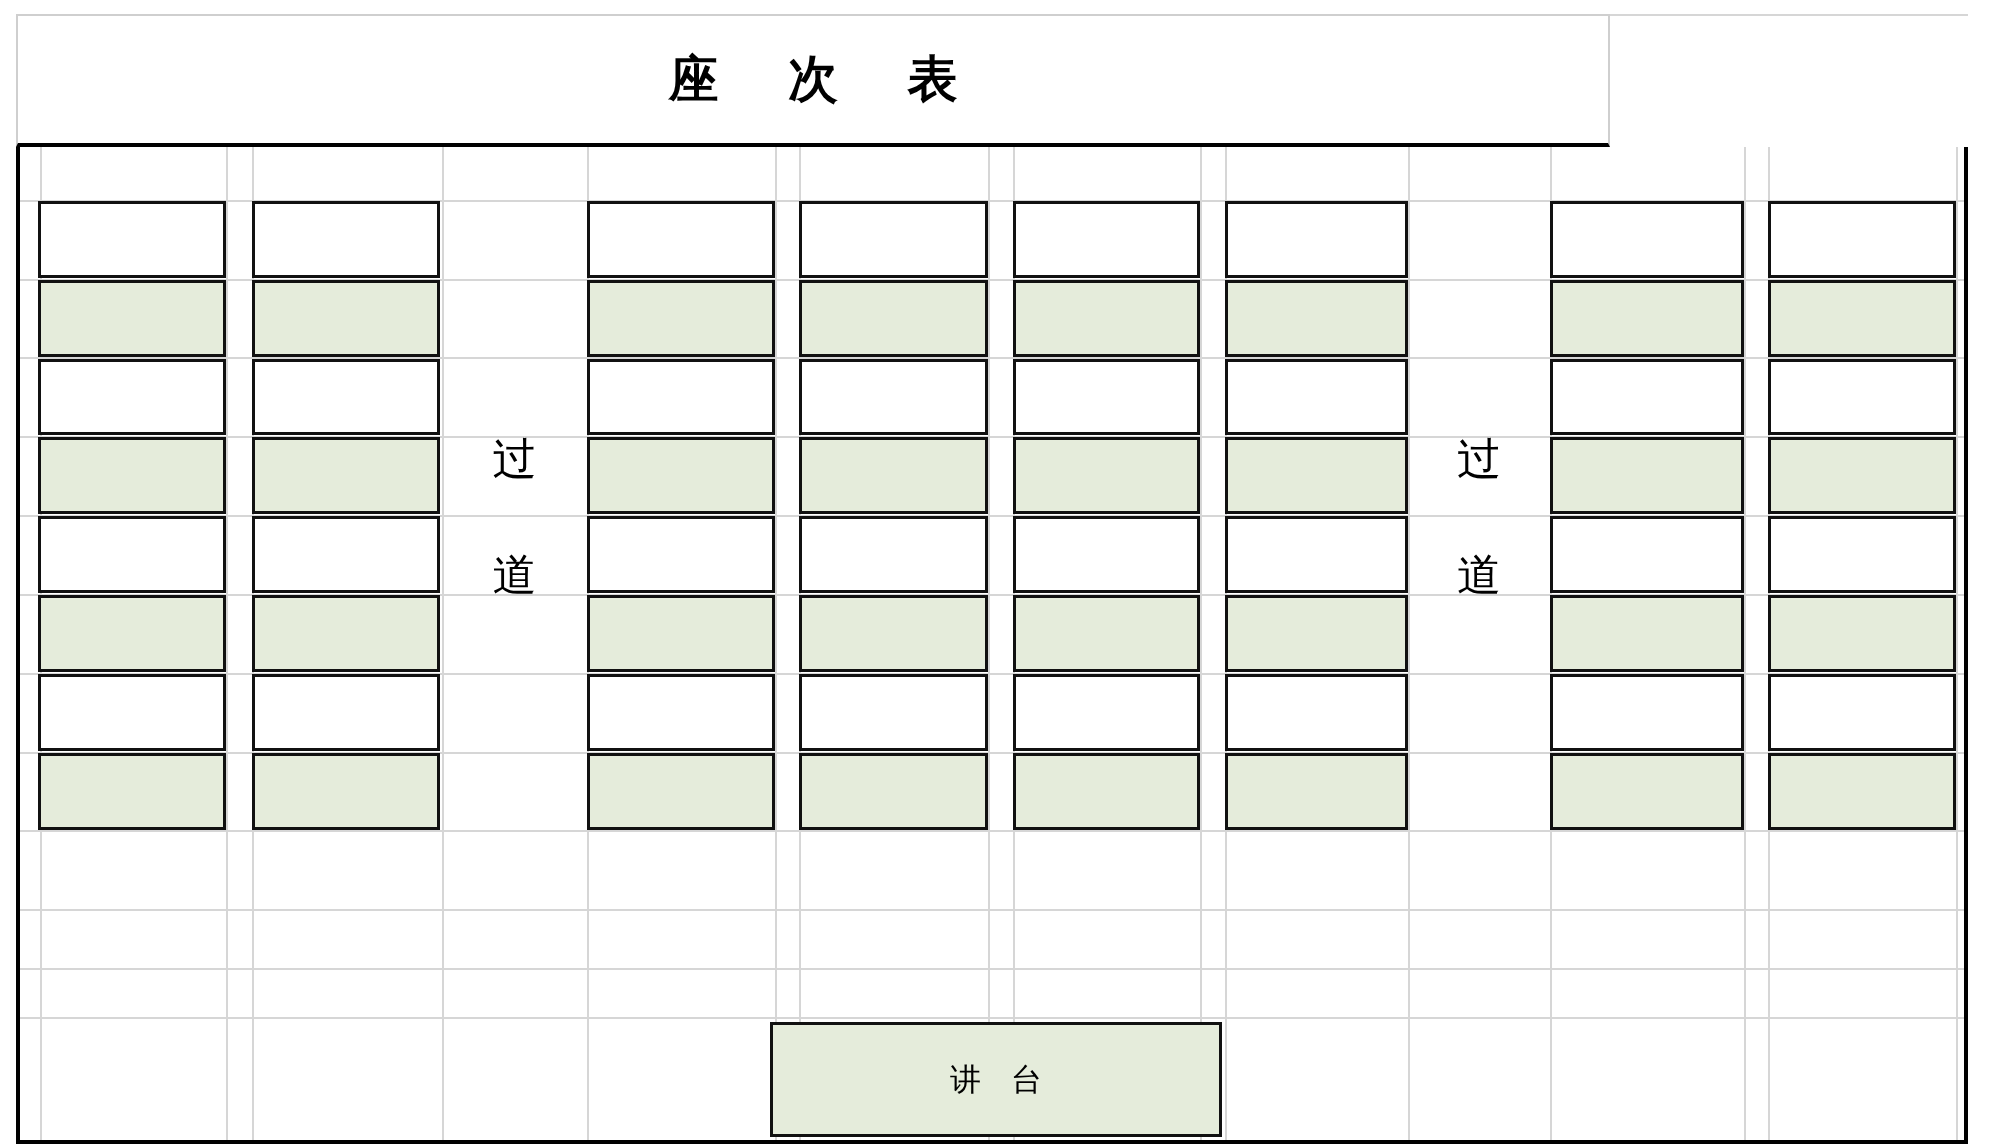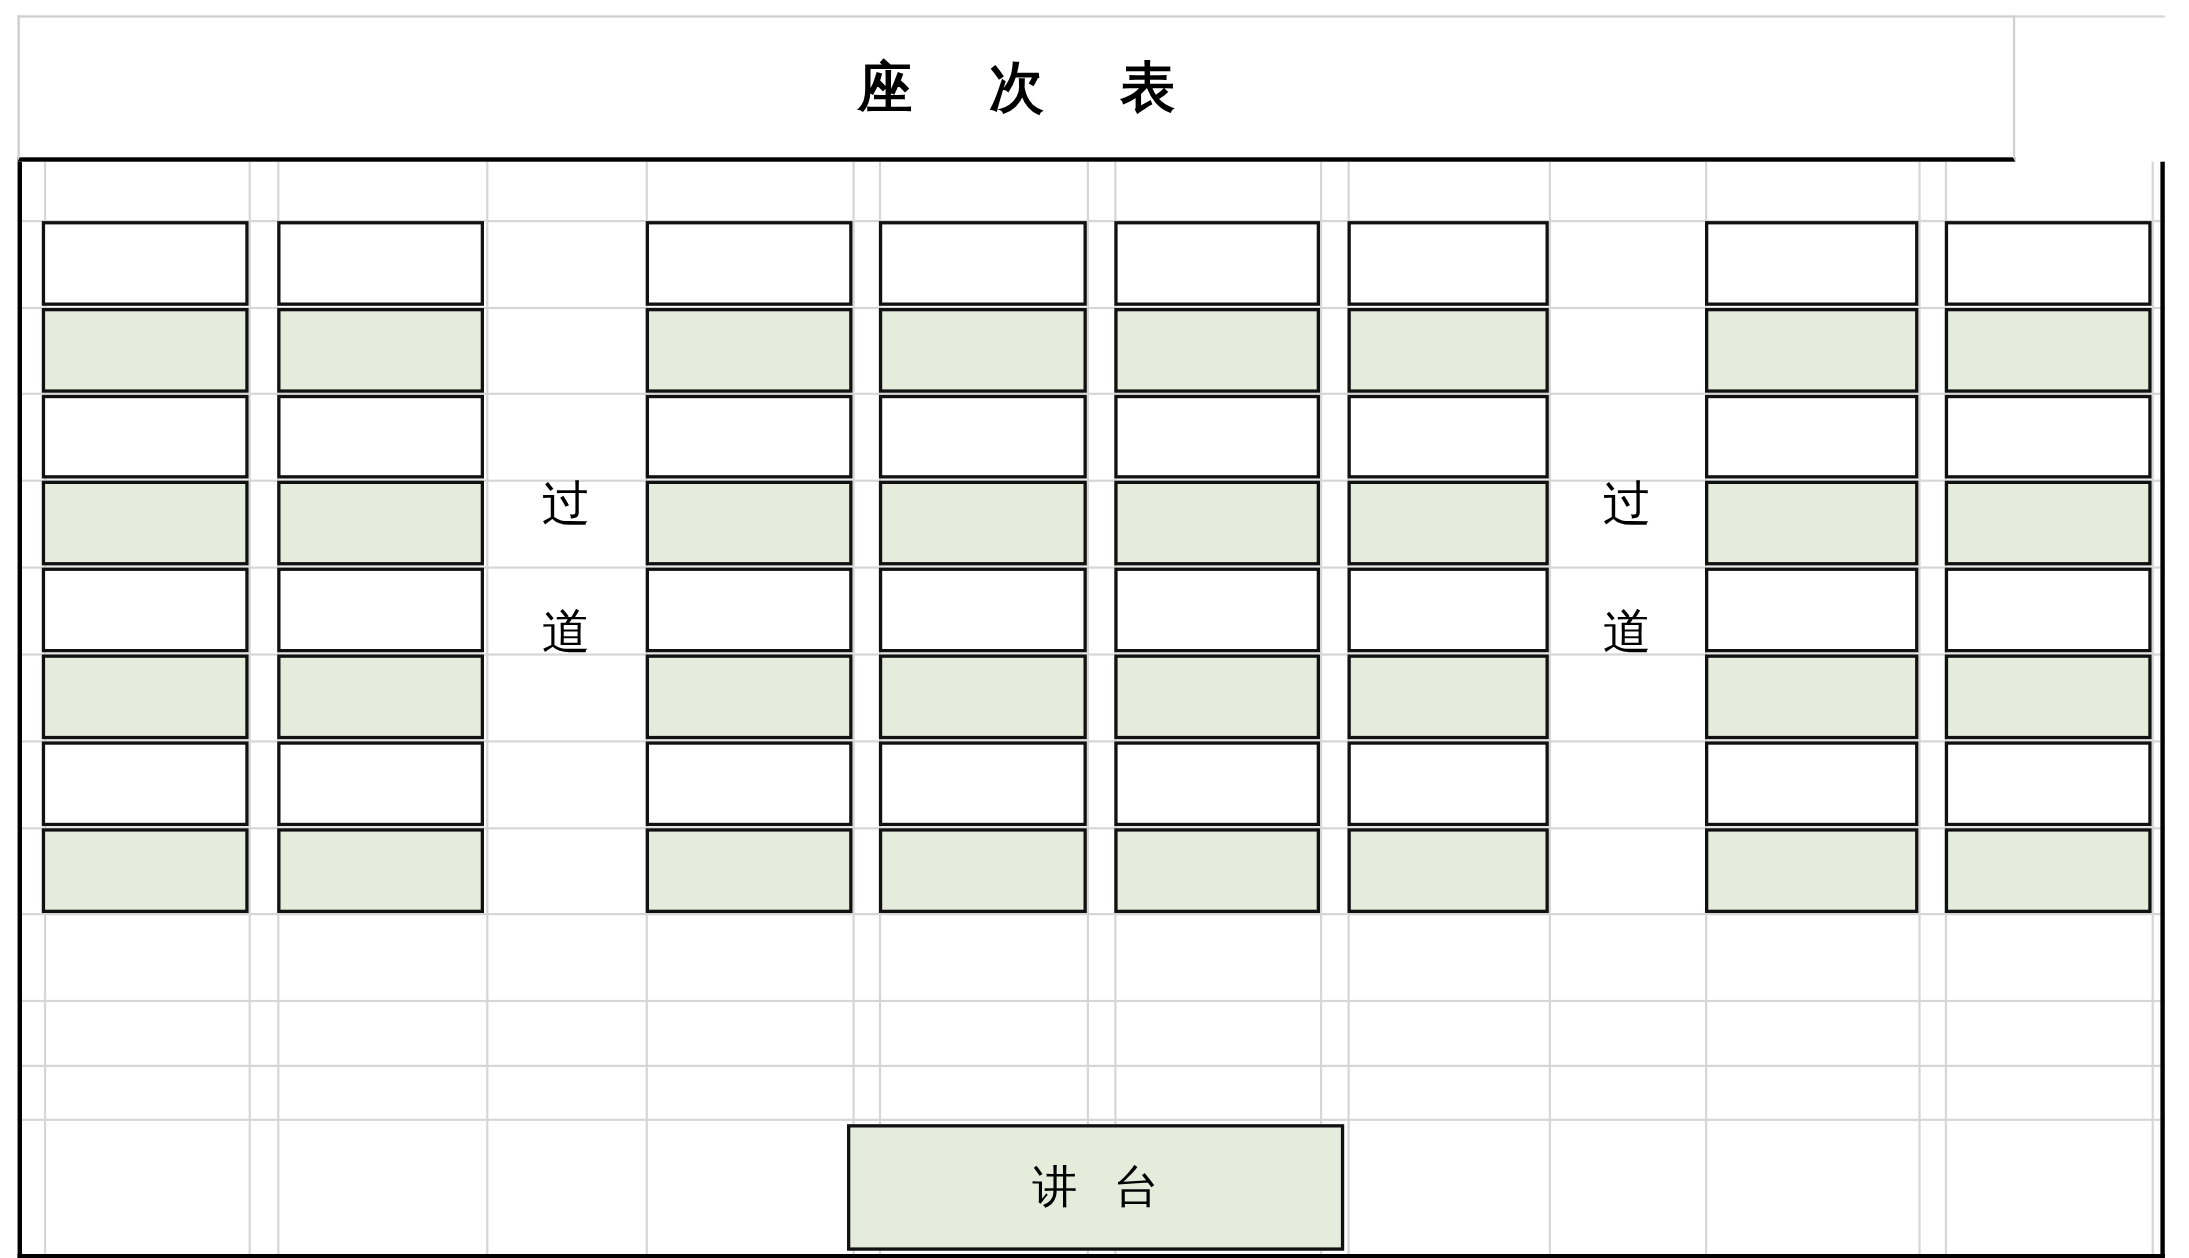--- a/index.html
+++ b/index.html
@@ -36,21 +36,21 @@
     position: absolute;
     height: 2px;
     background: #d6d6d6;
   }
 
   
   .title-band {
     position: absolute;
     left: 16px;
     top: 14px;
-    width: 1816px;
+    width: 1594px;
     height: 133px;
     box-sizing: border-box;
     border: 2px solid #cfcfcf;
     border-bottom: 4px solid #000000;
     background: #ffffff;
     display: flex;
     align-items: center;
     justify-content: center;
     z-index: 5;
   }
@@ -108,21 +108,21 @@
     position: absolute;
     box-sizing: border-box;
     border: 3px solid #111111;
     background: #e5ecdb;
     display: flex;
     align-items: center;
     justify-content: center;
     z-index: 7;
   }
   .podium-text {
-    font-size: 41px;
+    font-size: 31px;
     letter-spacing: 10px;
     text-indent: 10px;
     color: #000000;
     font-family: "DejaVu Sans", "Liberation Sans", sans-serif;
   }
 </style>
 </head>
 <body>
 
 <div id="page">

